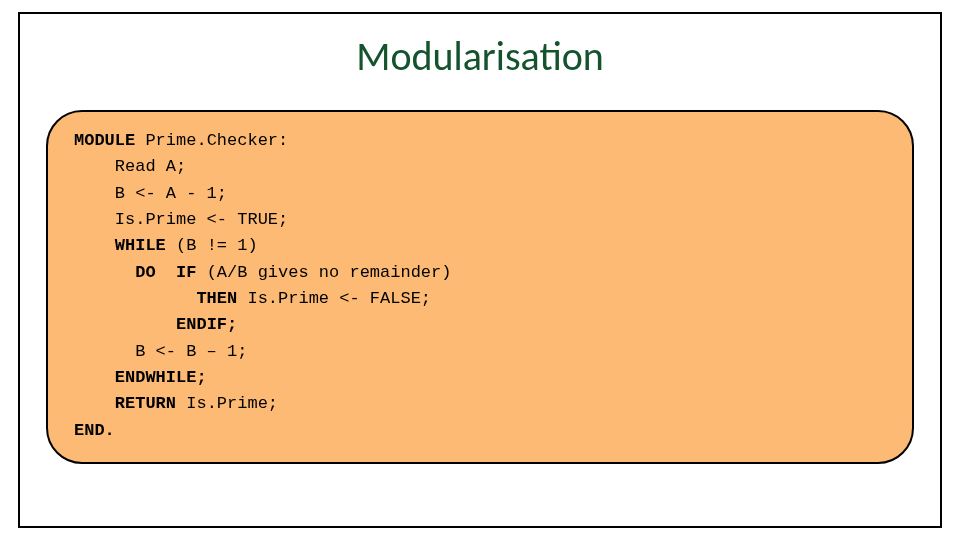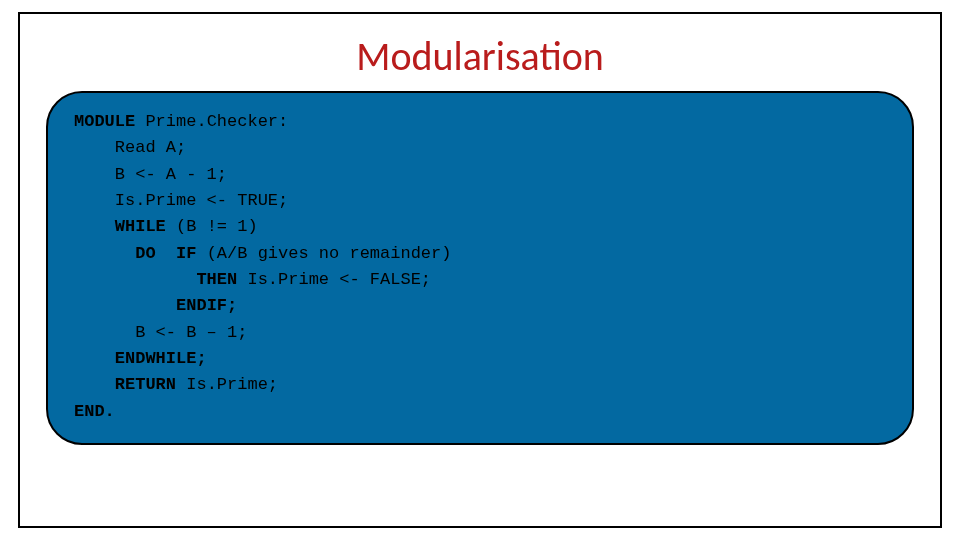--- a/index.html
+++ b/index.html
@@ -17,27 +17,27 @@
     right: 18px;
     bottom: 12px;
     border: 2px solid #000;
     background: #fff;
   }
   .title {
     text-align: center;
     font-family: Calibri, Arial, sans-serif;
     font-size: 40px;
     font-weight: 400;
-    color: #b91c1c;
+    color: #14532d;
     margin-top: 18px;
-    margin-bottom: 10px;
+    margin-bottom: 29px;
   }
   .code-box {
     margin: 8px 26px 20px 26px;
-    background: #0369a1;
+    background: #fdba74;
     border: 2px solid #000;
     border-radius: 36px;
     padding: 16px 26px 18px 26px;
   }
   .code {
     font-family: "Courier New", Courier, monospace;
     font-size: 17px;
     line-height: 1.55;
     color: #000;
     white-space: pre;

